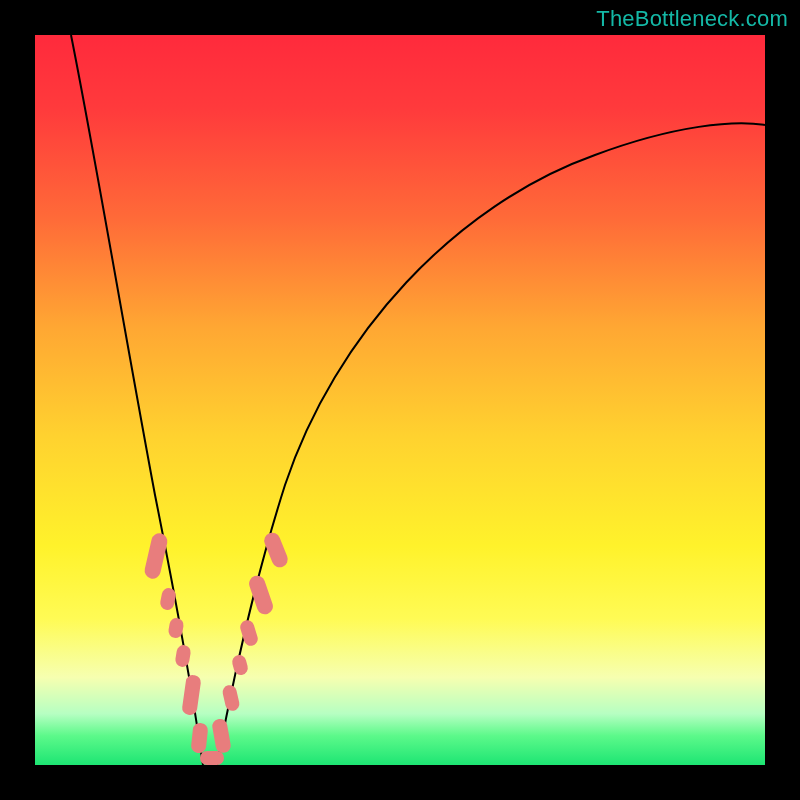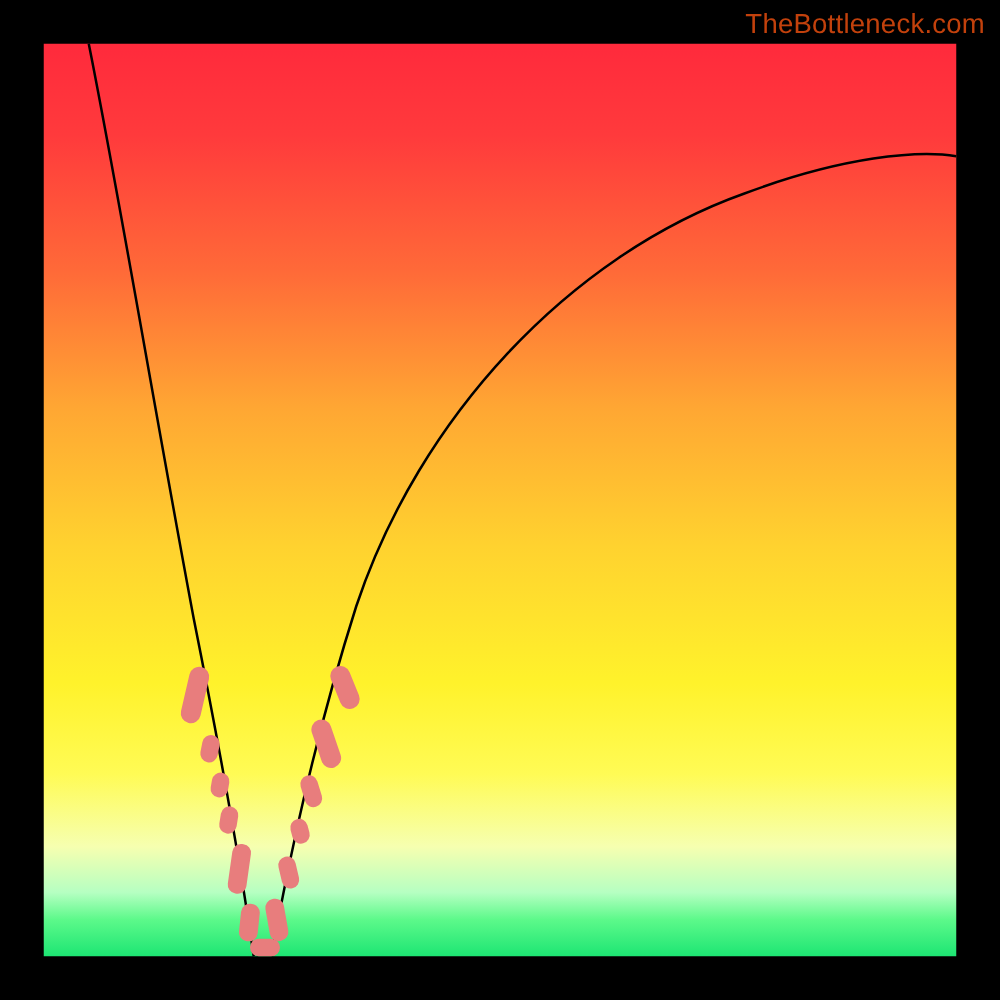--- a/index.html
+++ b/index.html
@@ -33,21 +33,21 @@
       #fffb55 80%,
       #f6ffb0 88%,
       #b6ffc2 93%,
       #5cf98a 96%,
       #1de573 100%);
   }
   .watermark {
     position: absolute;
     top: 6px;
     right: 12px;
-    color: #c2410c;
+    color: #14b8a6;
     font-size: 22px;
     letter-spacing: 0.2px;
     user-select: none;
   }
   svg.curves {
     position: absolute;
     left: 0;
     top: 0;
     width: 730px;
     height: 730px;

